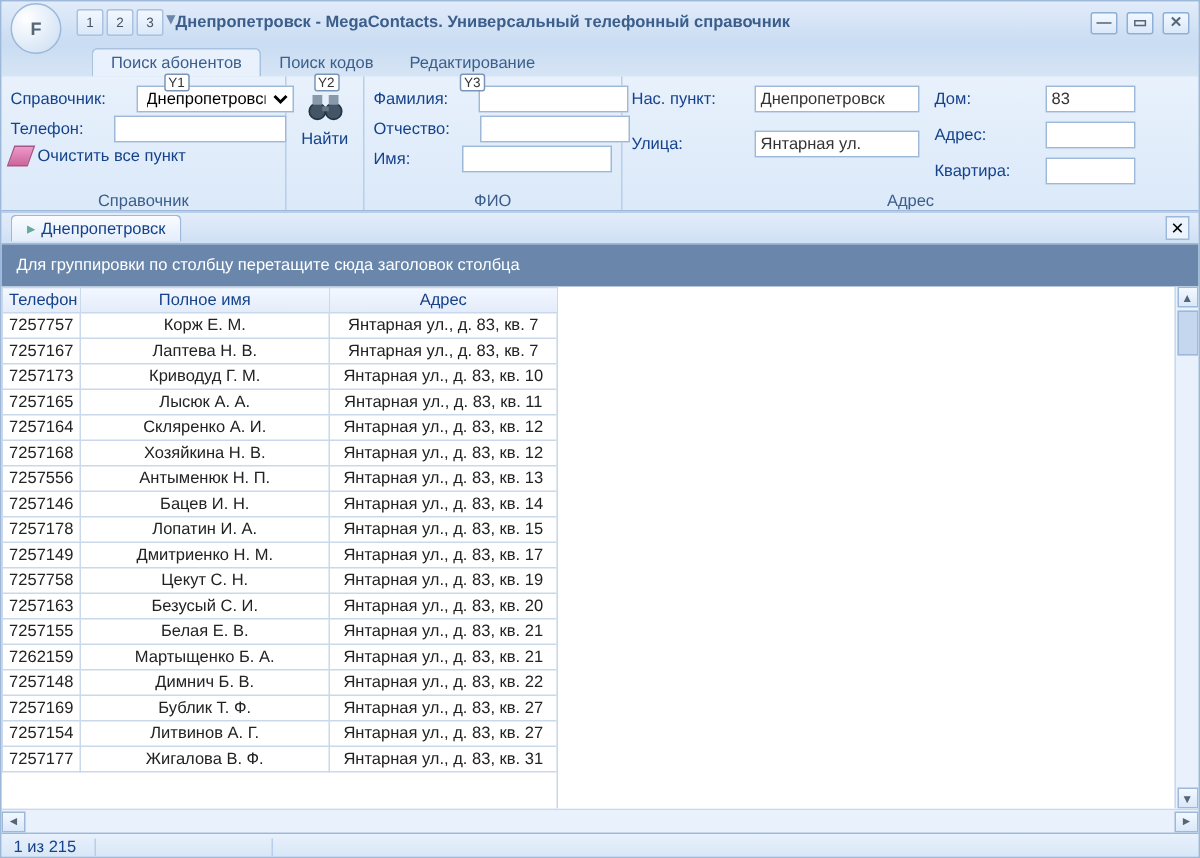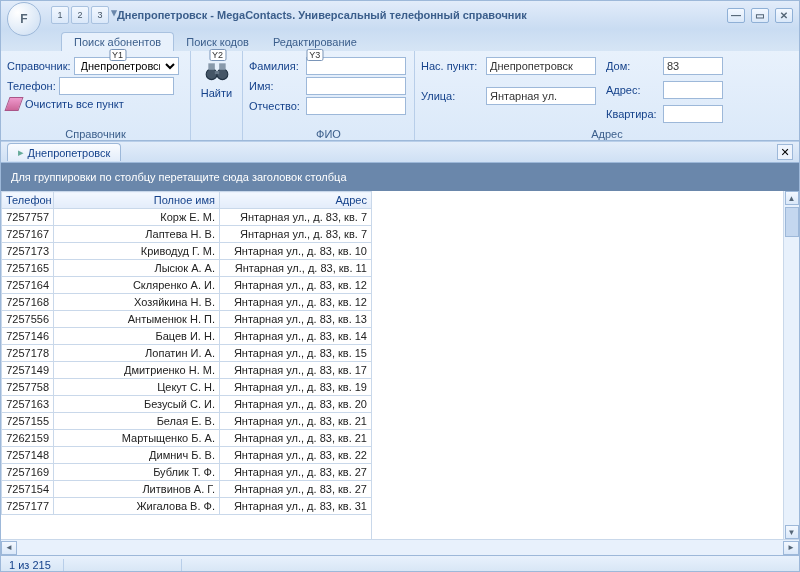--- a/index.html
+++ b/index.html
@@ -79,21 +79,21 @@
     border-right:1px solid #b8cee9;
     display:flex; flex-direction:column;
     padding: 4px 6px 0;
     position:relative;
   }
   .ribbon-group .group-body { flex:1; }
   .ribbon-group .group-title {
     text-align:center; color:#3b5e8b; padding:2px 0 0;
     font-size:11px;
   }
-  .row { display:flex; align-items:center; margin:2px 0; gap:3px;}
+  .row { display:flex; align-items:center; margin:2px 0; gap:20px;}
   .row label { color:#15428b; white-space:nowrap; }
   .row input[type=text] {
     border:1px solid #9db8d9; background:#fff; height:18px; padding:0 3px;
     font-size:11px; color:#333;
   }
   select.fake {
     border:1px solid #9db8d9; background:#fff; height:18px; font-size:11px;
     padding:0 2px;
   }
   .link-btn { color:#15428b; cursor:pointer; display:flex; align-items:center; gap:4px;}
@@ -133,21 +133,21 @@
   }
 
   .grid-wrap {
     height: calc(572px - 28px - 22px - 90px - 22px - 28px - 18px);
     overflow:hidden;
     display:flex; flex-direction:column;
   }
   .grid-area { flex:1; overflow:auto; background:#fff; position:relative;}
   table.grid { border-collapse:collapse; width:370px; table-layout:fixed; }
   table.grid th, table.grid td {
-    border:1px solid #c9d8ea; font-size:11px; padding:2px 4px; text-align:right;
+    border:1px solid #c9d8ea; font-size:11px; padding:2px 4px; text-align:center;
     overflow:hidden; white-space:nowrap; text-overflow:clip;
     height:17px;
     margin-left:12px;
   }
   table.grid th {
     background:linear-gradient(#f3f8ff,#e3ecfa); color:#15428b; font-weight:normal;
     position:sticky; top:0;
   }
   table.grid td { color:#222; }
   .grid-area::-webkit-scrollbar { width:16px; height:16px; }
@@ -255,25 +255,25 @@
     <div class="group-title">&nbsp;</div>
   </div>
 
   <div class="ribbon-group" style="width:172px">
     <div class="group-body">
       <div class="row">
           <label style="width:54px">Фамилия:</label>
         <input type="text" style="width: 100px;" value="">
         </div>
       <div class="row">
-          <label style="width:54px">Имя:</label>
+          <label style="width:54px">Отчество:</label>
         <input type="text" style="width: 100px;" value="">
         </div>
       <div class="row">
-          <label style="width:54px">Отчество:</label>
+          <label style="width:54px">Имя:</label>
         <input type="text" style="width: 100px;" value="">
         </div>
     </div>
     <div class="group-title">ФИО</div>
   </div>
 
   <div class="ribbon-group" style="flex:1; border-right:none;">
     <div class="group-body" style="display:flex; gap:10px;">
       <div style="display:flex;flex-direction:column;gap:2px;">
         <div class="row">

